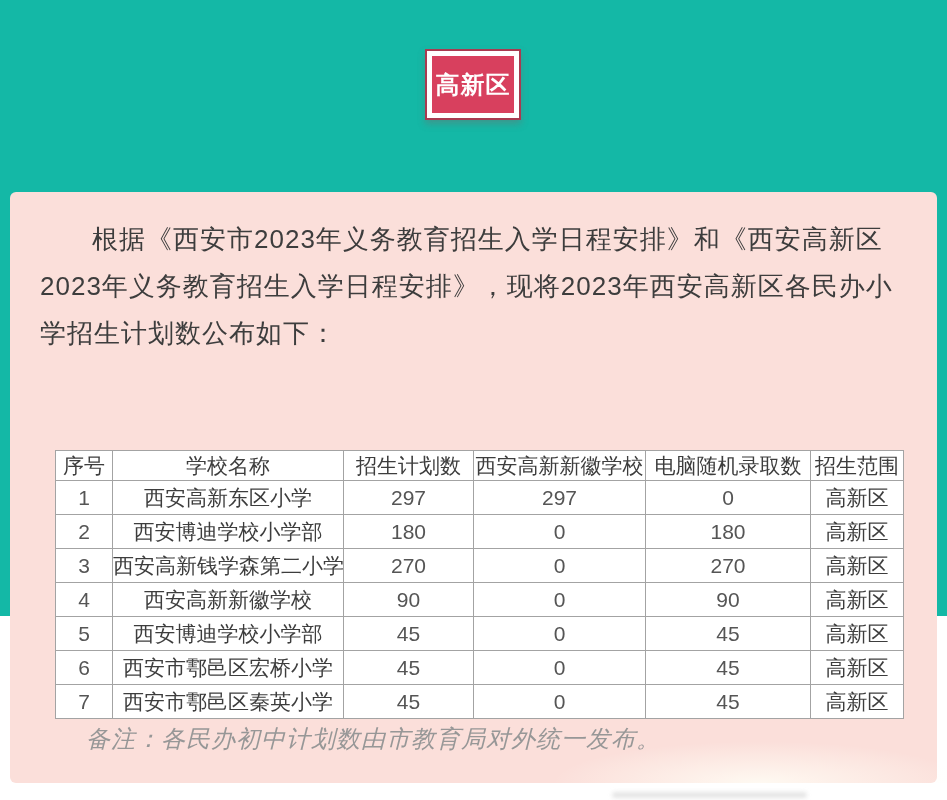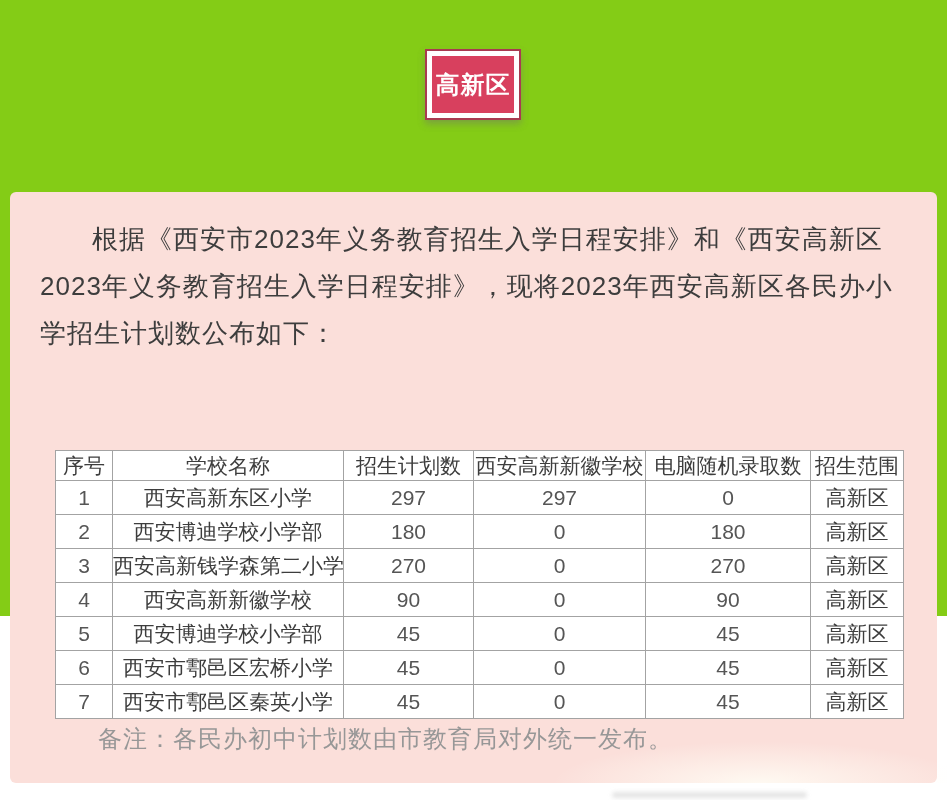--- a/index.html
+++ b/index.html
@@ -7,21 +7,21 @@
     --badge-border:#a93a50;
     --panel-bg:#fbdfda;
     --table-border:#a3a3a3;
     --text-dark:#3d3d3d;
     --num-gray:#555555;
     --note-gray:#979797;
   }
   *{margin:0;padding:0;box-sizing:border-box;}
   html,body{width:947px;height:800px;background:#ffffff;overflow:hidden;
     font-family:"Liberation Sans","DejaVu Sans",sans-serif;}
-  .page{position:relative;width:947px;height:616px;background:#84cc16;}
+  .page{position:relative;width:947px;height:616px;background:#14b8a6;}
 
   
   .badge{
     position:absolute;left:425px;top:49px;width:96px;height:71px;
     background:#ffffff;border:2px solid var(--badge-border);
     box-shadow:0 4px 7px rgba(110,110,110,.45);
     display:flex;padding:5px;
   }
   .badge-inner{
     flex:1;background:var(--badge-fill);
@@ -52,22 +52,22 @@
   .enroll-table th{height:30px;}
   .enroll-table td{height:34px;}
   .enroll-table td.num{color:var(--num-gray);}
   .enroll-table col:nth-child(1){width:57px;}
   .enroll-table col:nth-child(2){width:231px;}
   .enroll-table col:nth-child(3){width:130px;}
   .enroll-table col:nth-child(4){width:172px;}
   .enroll-table col:nth-child(5){width:165px;}
   .enroll-table col:nth-child(6){width:93px;}
   .note{
-    position:absolute;top:530px;left:88px;width:820px;
-    font-size:24px;line-height:34px;color:var(--note-gray);letter-spacing:1px;
+    position:absolute;top:530px;left:76px;width:820px;
+    font-size:24px;line-height:34px;color:var(--note-gray);letter-spacing:1px;font-style:italic;
   }
   
   .glow{
     position:absolute;bottom:0;left:540px;width:420px;height:42px;
     background:radial-gradient(ellipse at 50% 100%,rgba(255,252,244,.9) 0%,rgba(255,252,244,0) 70%);
     pointer-events:none;
   }
   .smudge{
     position:absolute;left:612px;top:792px;width:195px;height:6px;
     background:#cfcfcf;opacity:.55;filter:blur(2px);border-radius:3px;

